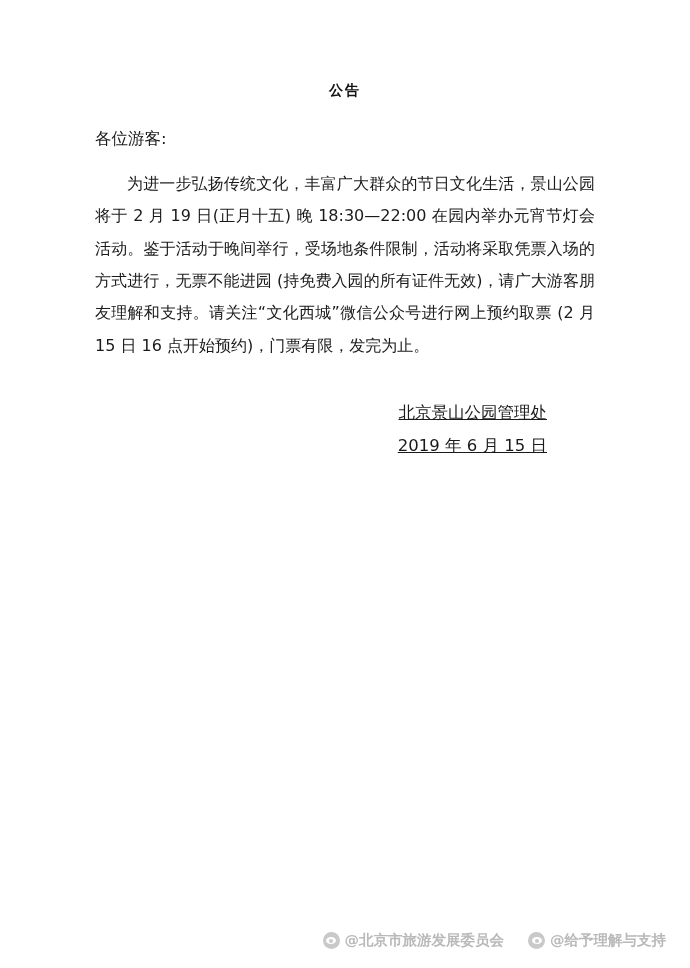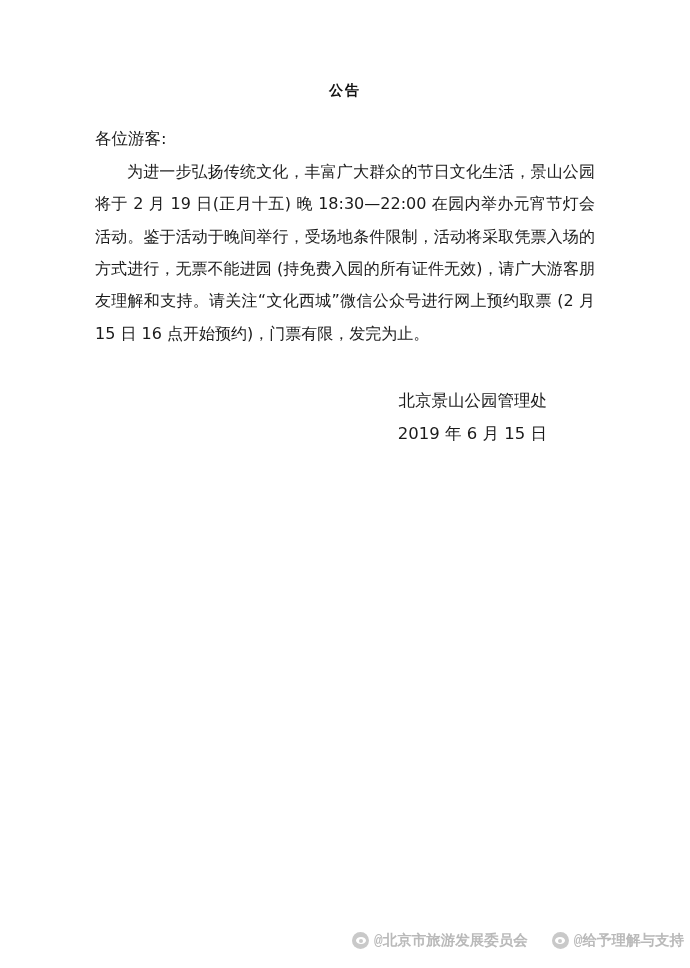--- a/index.html
+++ b/index.html
@@ -36,58 +36,58 @@
 
   .body-wrap {
     margin: 26px 95px 0 95px;
     width: 500px;
   }
 
   .salutation {
     font-size: 16.5px;
     line-height: 1.55;
     color: #1a1a1a;
-    margin: 0 0 4px 0;
+    margin: 0 0 16px 0;
   }
 
   .para {
     font-size: 16px;
     line-height: 2.03;
     text-align: justify;
     text-justify: inter-ideograph;
     text-indent: 2em;
     margin: 0 0 2px 0;
     color: #1a1a1a;
   }
 
   .signature {
     margin-top: 34px;
     text-align: right;
     padding-right: 48px;
+    text-decoration: underline;
   }
   .signature div {
     font-size: 16.5px;
     line-height: 2.0;
     color: #1a1a1a;
   }
 
   
   .watermarks {
     position: absolute;
     left: 0;
     bottom: 8px;
     width: 690px;
     height: 40px;
     display: flex;
     justify-content: flex-end;
     align-items: center;
     gap: 24px;
-    padding-right: 6px;
+    padding-right: 24px;
     box-sizing: border-box;
-    font-family: Liberation Mono, monospace;
   }
   .wm {
     display: flex;
     align-items: center;
     gap: 5px;
     color: #b9b9b9;
     font-size: 14.5px;
     font-weight: bold;
     white-space: nowrap;
   }

